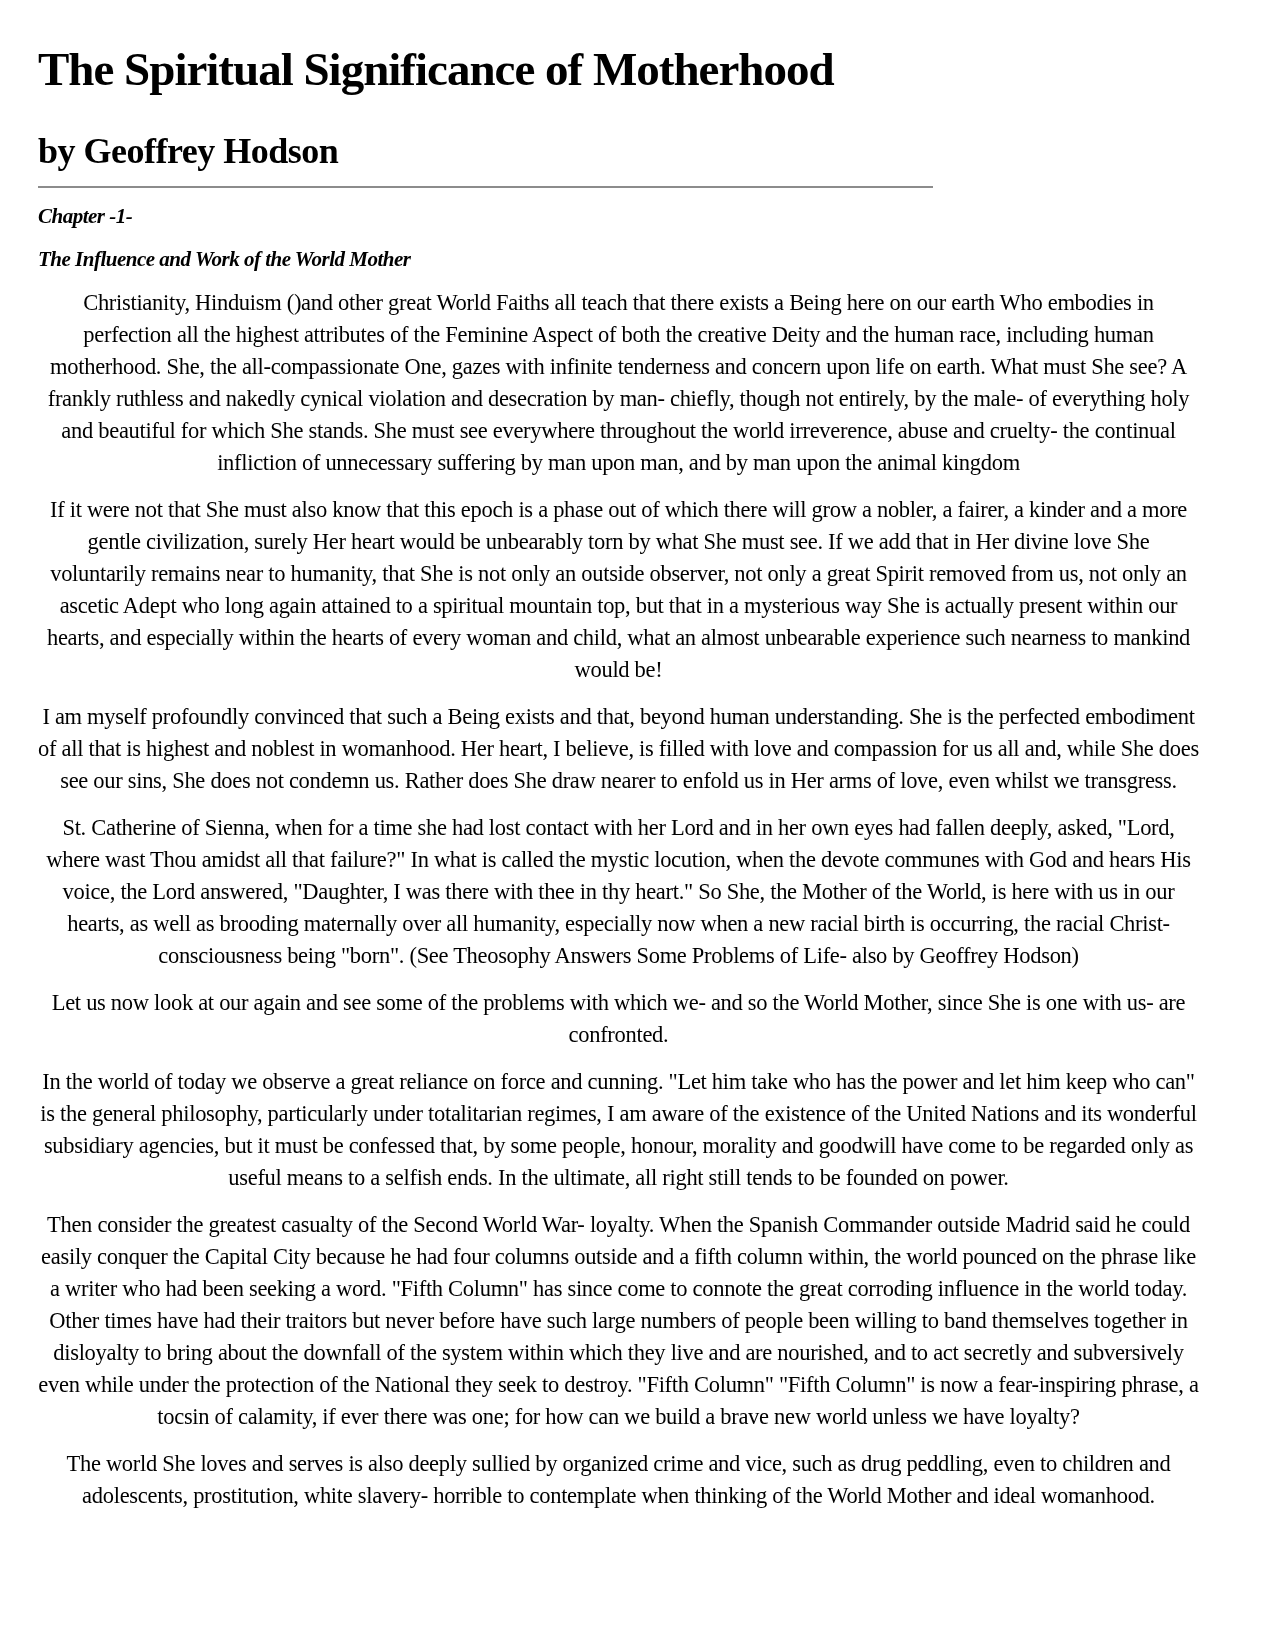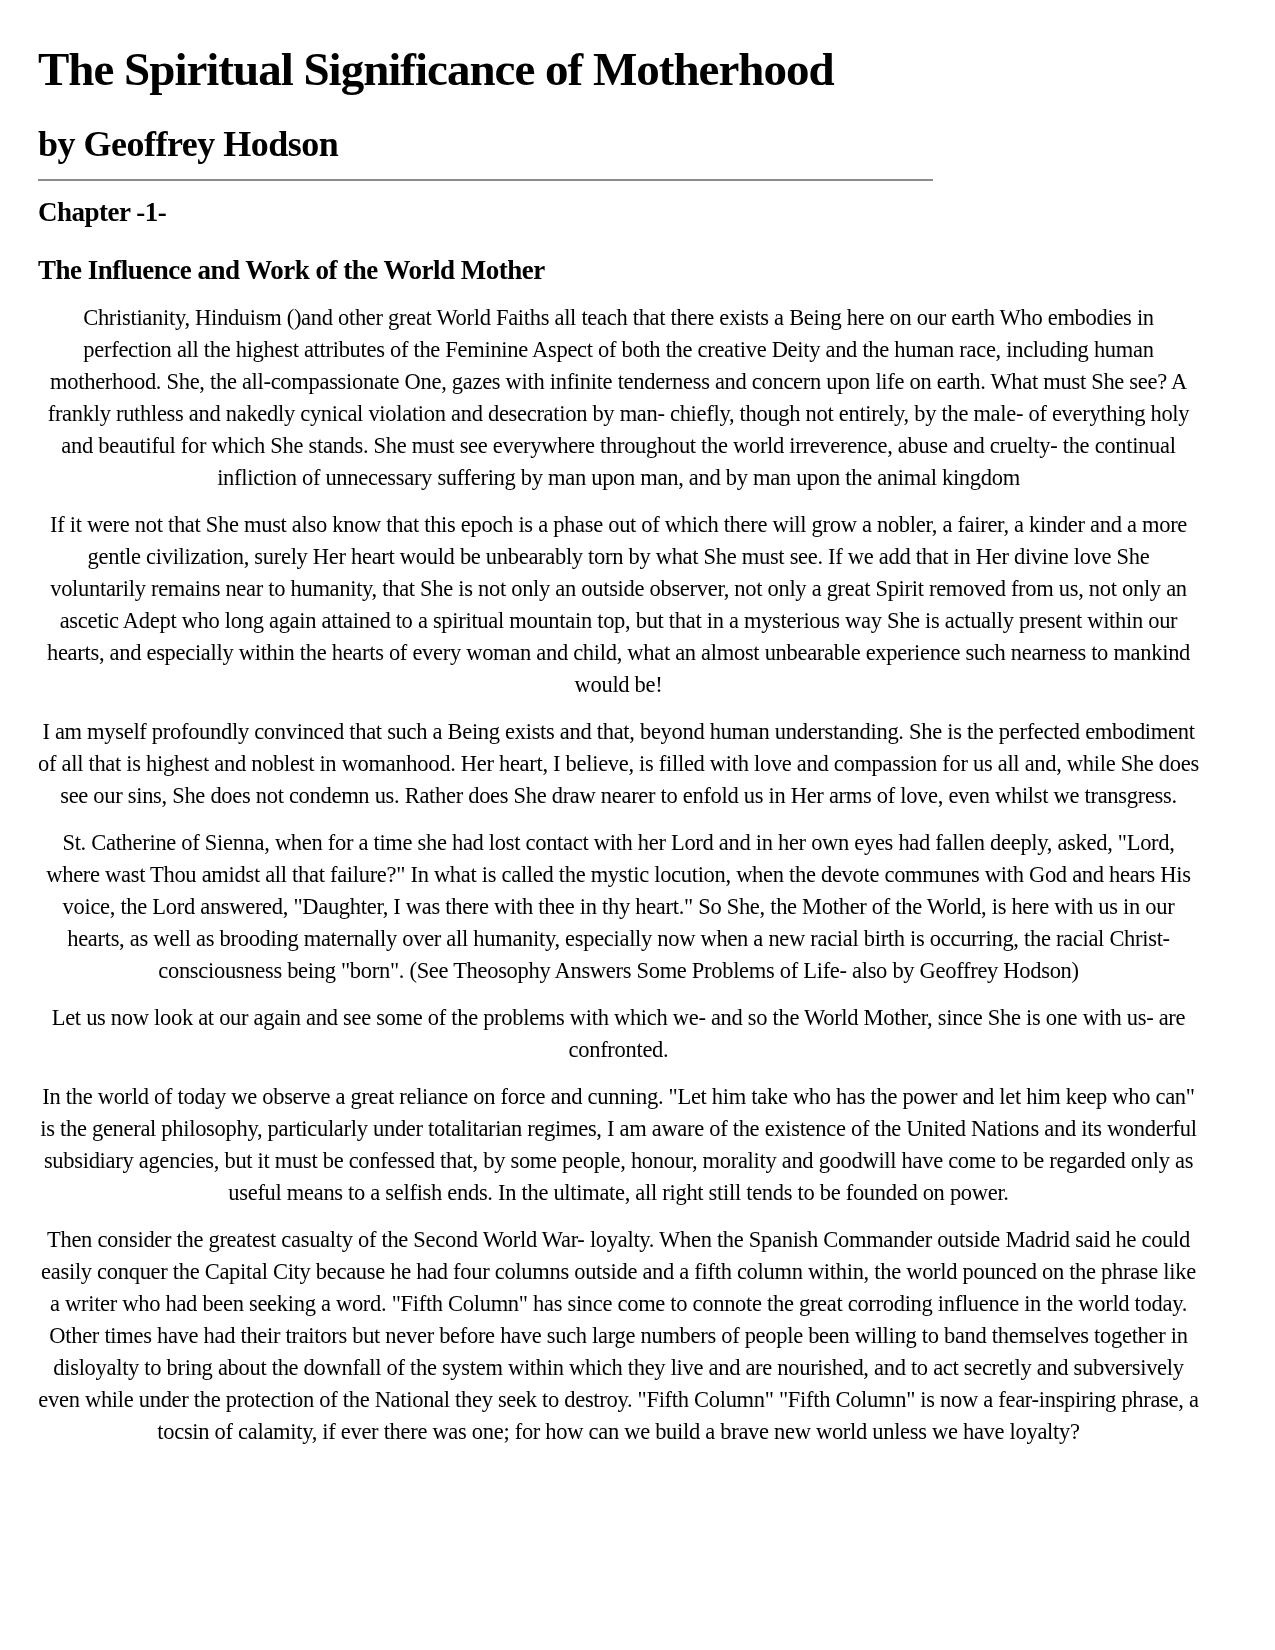--- a/index.html
+++ b/index.html
@@ -23,41 +23,42 @@
     font-weight: bold;
     line-height: 1.15;
     letter-spacing: -1px;
     margin: 12px 0 0 0;
   }
   h2.doc-byline {
     font-size: 36px;
     font-weight: bold;
     line-height: 1.15;
     letter-spacing: -0.5px;
-    margin: 28px 0 14px 0;
+    margin: 35px 0 14px 0;
   }
   hr.doc-rule {
     border: none;
     border-top: 2px solid #8c8c8c;
     border-bottom: 1px solid #ecead e0;
     border-bottom-color: #eceadf;
     height: 0;
     width: 895px;
     margin: 0;
     margin-left: 0;
   }
   h3.doc-heading {
-    font-size: 27px;
+    font-size: 21px;
     font-weight: bold;
     line-height: 1.18;
     letter-spacing: -0.5px;
     margin: 16px 0 0 0;
+    font-style: italic;
   }
   h3.doc-heading.section {
-    margin-top: 26px;
+    margin-top: 18px;
   }
   p.doc-paragraph {
     font-size: 22.5px;
     line-height: 32px;
     letter-spacing: -0.3px;
     margin: 15px 0 0 0;
     text-align: center;
   }
 </style>
 </head>
@@ -74,13 +75,14 @@
 
   <h3 class="doc-heading section">The Influence and Work of the World Mother</h3>
 
   <p class="doc-paragraph">Christianity, Hinduism ()and other great World Faiths all teach that there exists a Being here on our earth Who embodies in perfection all the highest attributes of the Feminine Aspect of both the creative Deity and the human race, including human motherhood. She, the all-compassionate One, gazes with infinite tenderness and concern upon life on earth. What must She see? A frankly ruthless and nakedly cynical violation and desecration by man- chiefly, though not entirely, by the male- of everything holy and beautiful for which She stands. She must see everywhere throughout the world irreverence, abuse and cruelty- the continual infliction of unnecessary suffering by man upon man, and by man upon the animal kingdom</p>
   <p class="doc-paragraph">If it were not that She must also know that this epoch is a phase out of which there will grow a nobler, a fairer, a kinder and a more gentle civilization, surely Her heart would be unbearably torn by what She must see. If we add that in Her divine love She voluntarily remains near to humanity, that She is not only an outside observer, not only a great Spirit removed from us, not only an ascetic Adept who long again attained to a spiritual mountain top, but that in a mysterious way She is actually present within our hearts, and especially within the hearts of every woman and child, what an almost unbearable experience such nearness to mankind would be!</p>
   <p class="doc-paragraph">I am myself profoundly convinced that such a Being exists and that, beyond human understanding. She is the perfected embodiment of all that is highest and noblest in womanhood. Her heart, I believe, is filled with love and compassion for us all and, while She does see our sins, She does not condemn us. Rather does She draw nearer to enfold us in Her arms of love, even whilst we transgress.</p>
   <p class="doc-paragraph">St. Catherine of Sienna, when for a time she had lost contact with her Lord and in her own eyes had fallen deeply, asked, "Lord, where wast Thou amidst all that failure?" In what is called the mystic locution, when the devote communes with God and hears His voice, the Lord answered, "Daughter, I was there with thee in thy heart." So She, the Mother of the World, is here with us in our hearts, as well as brooding maternally over all humanity, especially now when a new racial birth is occurring, the racial Christ-consciousness being "born". (See Theosophy Answers Some Problems of Life- also by Geoffrey Hodson)</p>
   <p class="doc-paragraph">Let us now look at our again and see some of the problems with which we- and so the World Mother, since She is one with us- are confronted.</p>
   <p class="doc-paragraph">In the world of today we observe a great reliance on force and cunning. "Let him take who has the power and let him keep who can" is the general philosophy, particularly under totalitarian regimes, I am aware of the existence of the United Nations and its wonderful subsidiary agencies, but it must be confessed that, by some people, honour, morality and goodwill have come to be regarded only as useful means to a selfish ends. In the ultimate, all right still tends to be founded on power.</p>
   <p class="doc-paragraph">Then consider the greatest casualty of the Second World War- loyalty. When the Spanish Commander outside Madrid said he could easily conquer the Capital City because he had four columns outside and a fifth column within, the world pounced on the phrase like a writer who had been seeking a word. "Fifth Column" has since come to connote the great corroding influence in the world today. Other times have had their traitors but never before have such large numbers of people been willing to band themselves together in disloyalty to bring about the downfall of the system within which they live and are nourished, and to act secretly and subversively even while under the protection of the National they seek to destroy. "Fifth Column" "Fifth Column" is now a fear-inspiring phrase, a tocsin of calamity, if ever there was one; for how can we build a brave new world unless we have loyalty?</p>
+  <p class="doc-paragraph">The world She loves and serves is also deeply sullied by organized crime and vice, such as drug peddling, even to children and adolescents, prostitution, white slavery- horrible to contemplate when thinking of the World Mother and ideal womanhood.</p>
 </div>
 
 </body></html>

